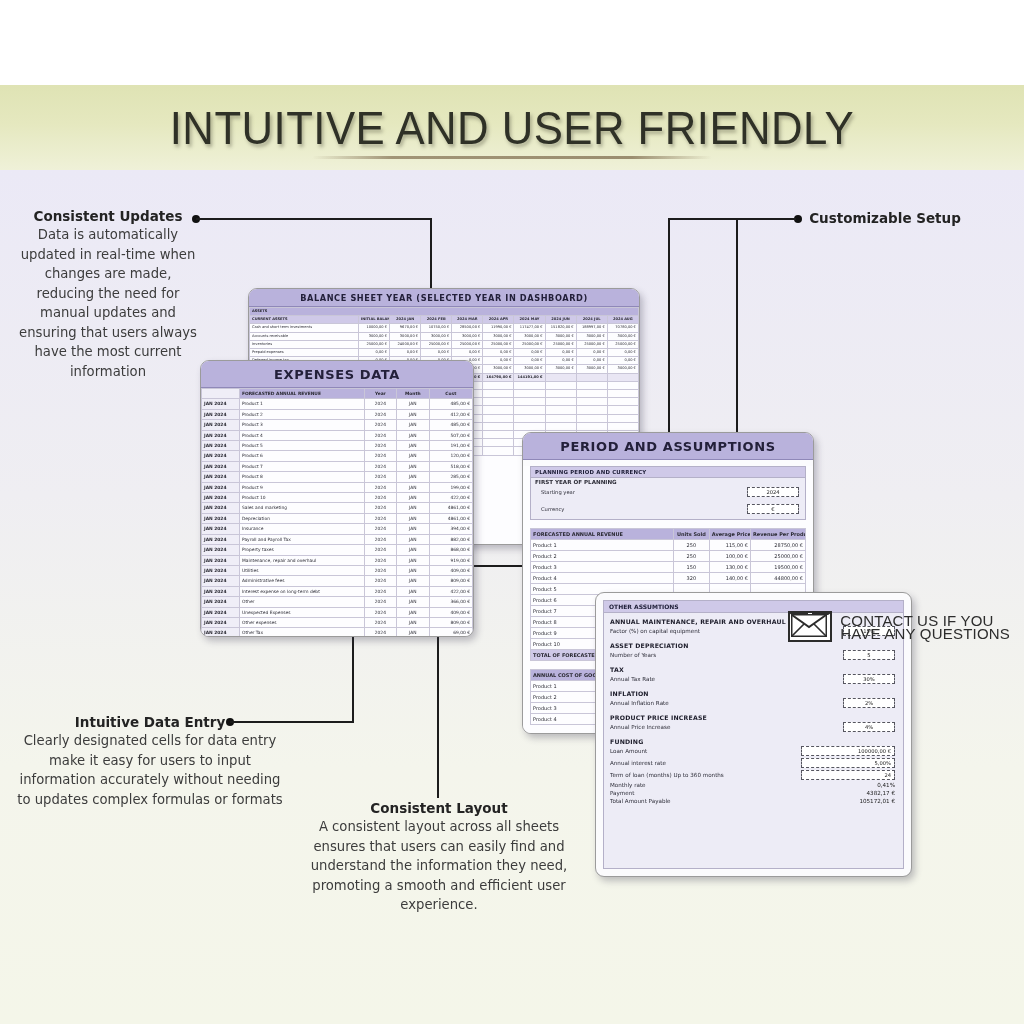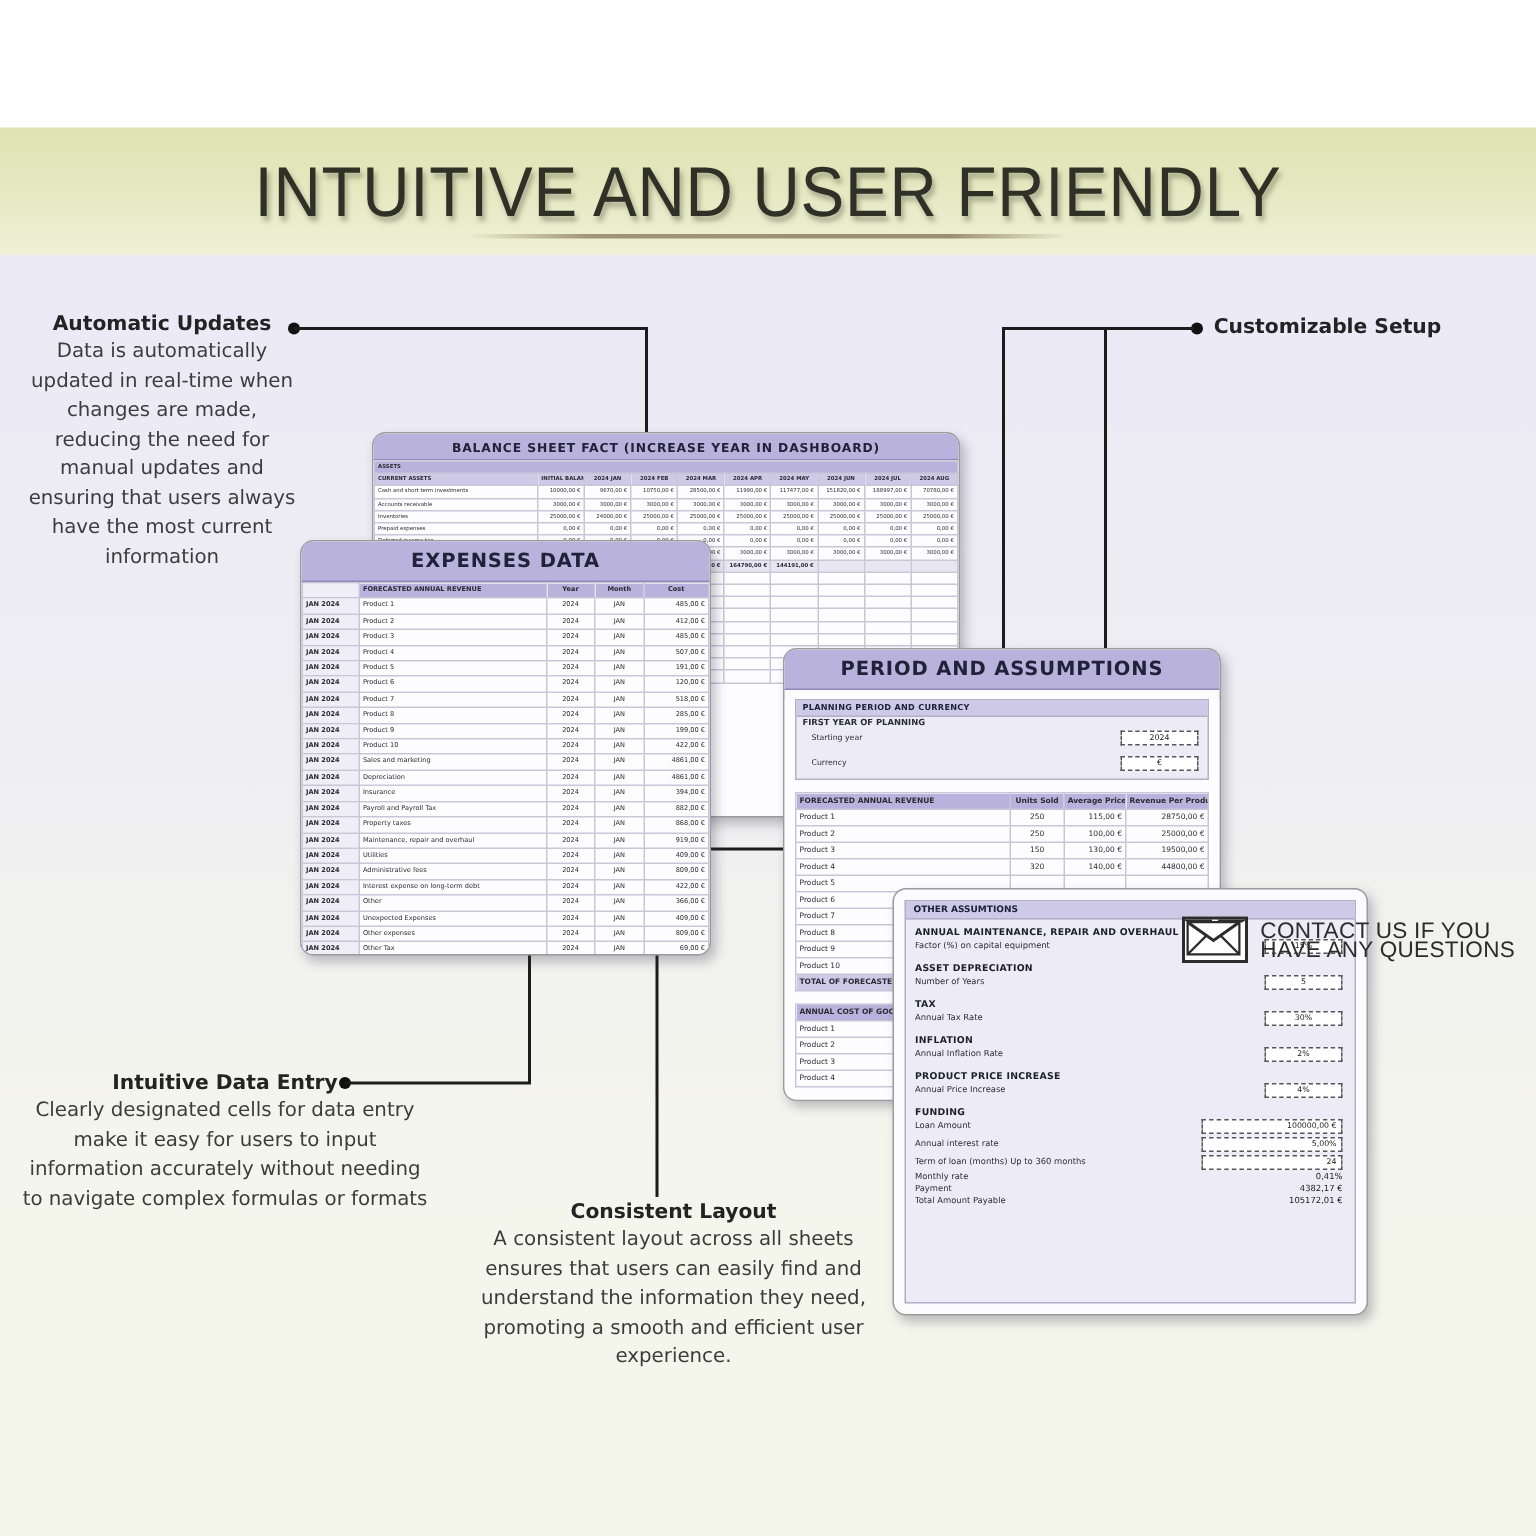--- a/index.html
+++ b/index.html
@@ -151,40 +151,40 @@
   <div class="dot" style="left:226px;top:718px;"></div>
   <div class="ln lnh" style="left:230px;top:721px;width:124px;"></div>
   <div class="ln lnv" style="left:352px;top:513px;height:209px;"></div>
   <div class="dot" style="left:349px;top:510px;"></div>
 
   <div class="ln lnv" style="left:437px;top:565px;height:233px;"></div>
   <div class="ln lnh" style="left:437px;top:565px;width:125px;"></div>
   <div class="dot" style="left:558px;top:562px;"></div>
 
   <div class="note" style="left:18px;top:208px;width:180px;">
-    <span class="t">Automatic Updates</span>
+    <span class="t">Consistent Updates</span>
     <span class="b">Data is automatically updated in real-time when changes are made, reducing the need for manual updates and ensuring that users always have the most current information</span>
   </div>
 
   <div class="note" style="left:760px;top:210px;width:250px;">
     <span class="t">Customizable Setup</span>
   </div>
 
   <div class="note" style="left:14px;top:714px;width:272px;">
     <span class="t">Intuitive Data Entry</span>
-    <span class="b">Clearly designated cells for data entry make it easy for users to input information accurately without needing to navigate complex formulas or formats</span>
+    <span class="b">Clearly designated cells for data entry make it easy for users to input information accurately without needing to updates complex formulas or formats</span>
   </div>
 
-  <div class="note" style="left:310px;top:800px;width:278px;text-align:center;">
+  <div class="note" style="left:300px;top:800px;width:278px;text-align:center;">
     <span class="t">Consistent Layout</span>
     <span class="b">A consistent layout across all sheets ensures that users can easily find and understand the information they need, promoting a smooth and efficient user experience.</span>
   </div>
 
   <div class="sheet" id="balance-sheet">
-    <div class="sheet-title">BALANCE SHEET FACT (INCREASE YEAR IN DASHBOARD)</div>
+    <div class="sheet-title">BALANCE SHEET YEAR (SELECTED YEAR IN DASHBOARD)</div>
     <div class="sheet-body">
       <table class="grid">
         <colgroup>
             <col style="width:28%">
             <col style="width:8%">
             <col style="width:8%">
             <col style="width:8%">
           <col style="width:8%">
             <col style="width:8%">
             <col style="width:8%">

